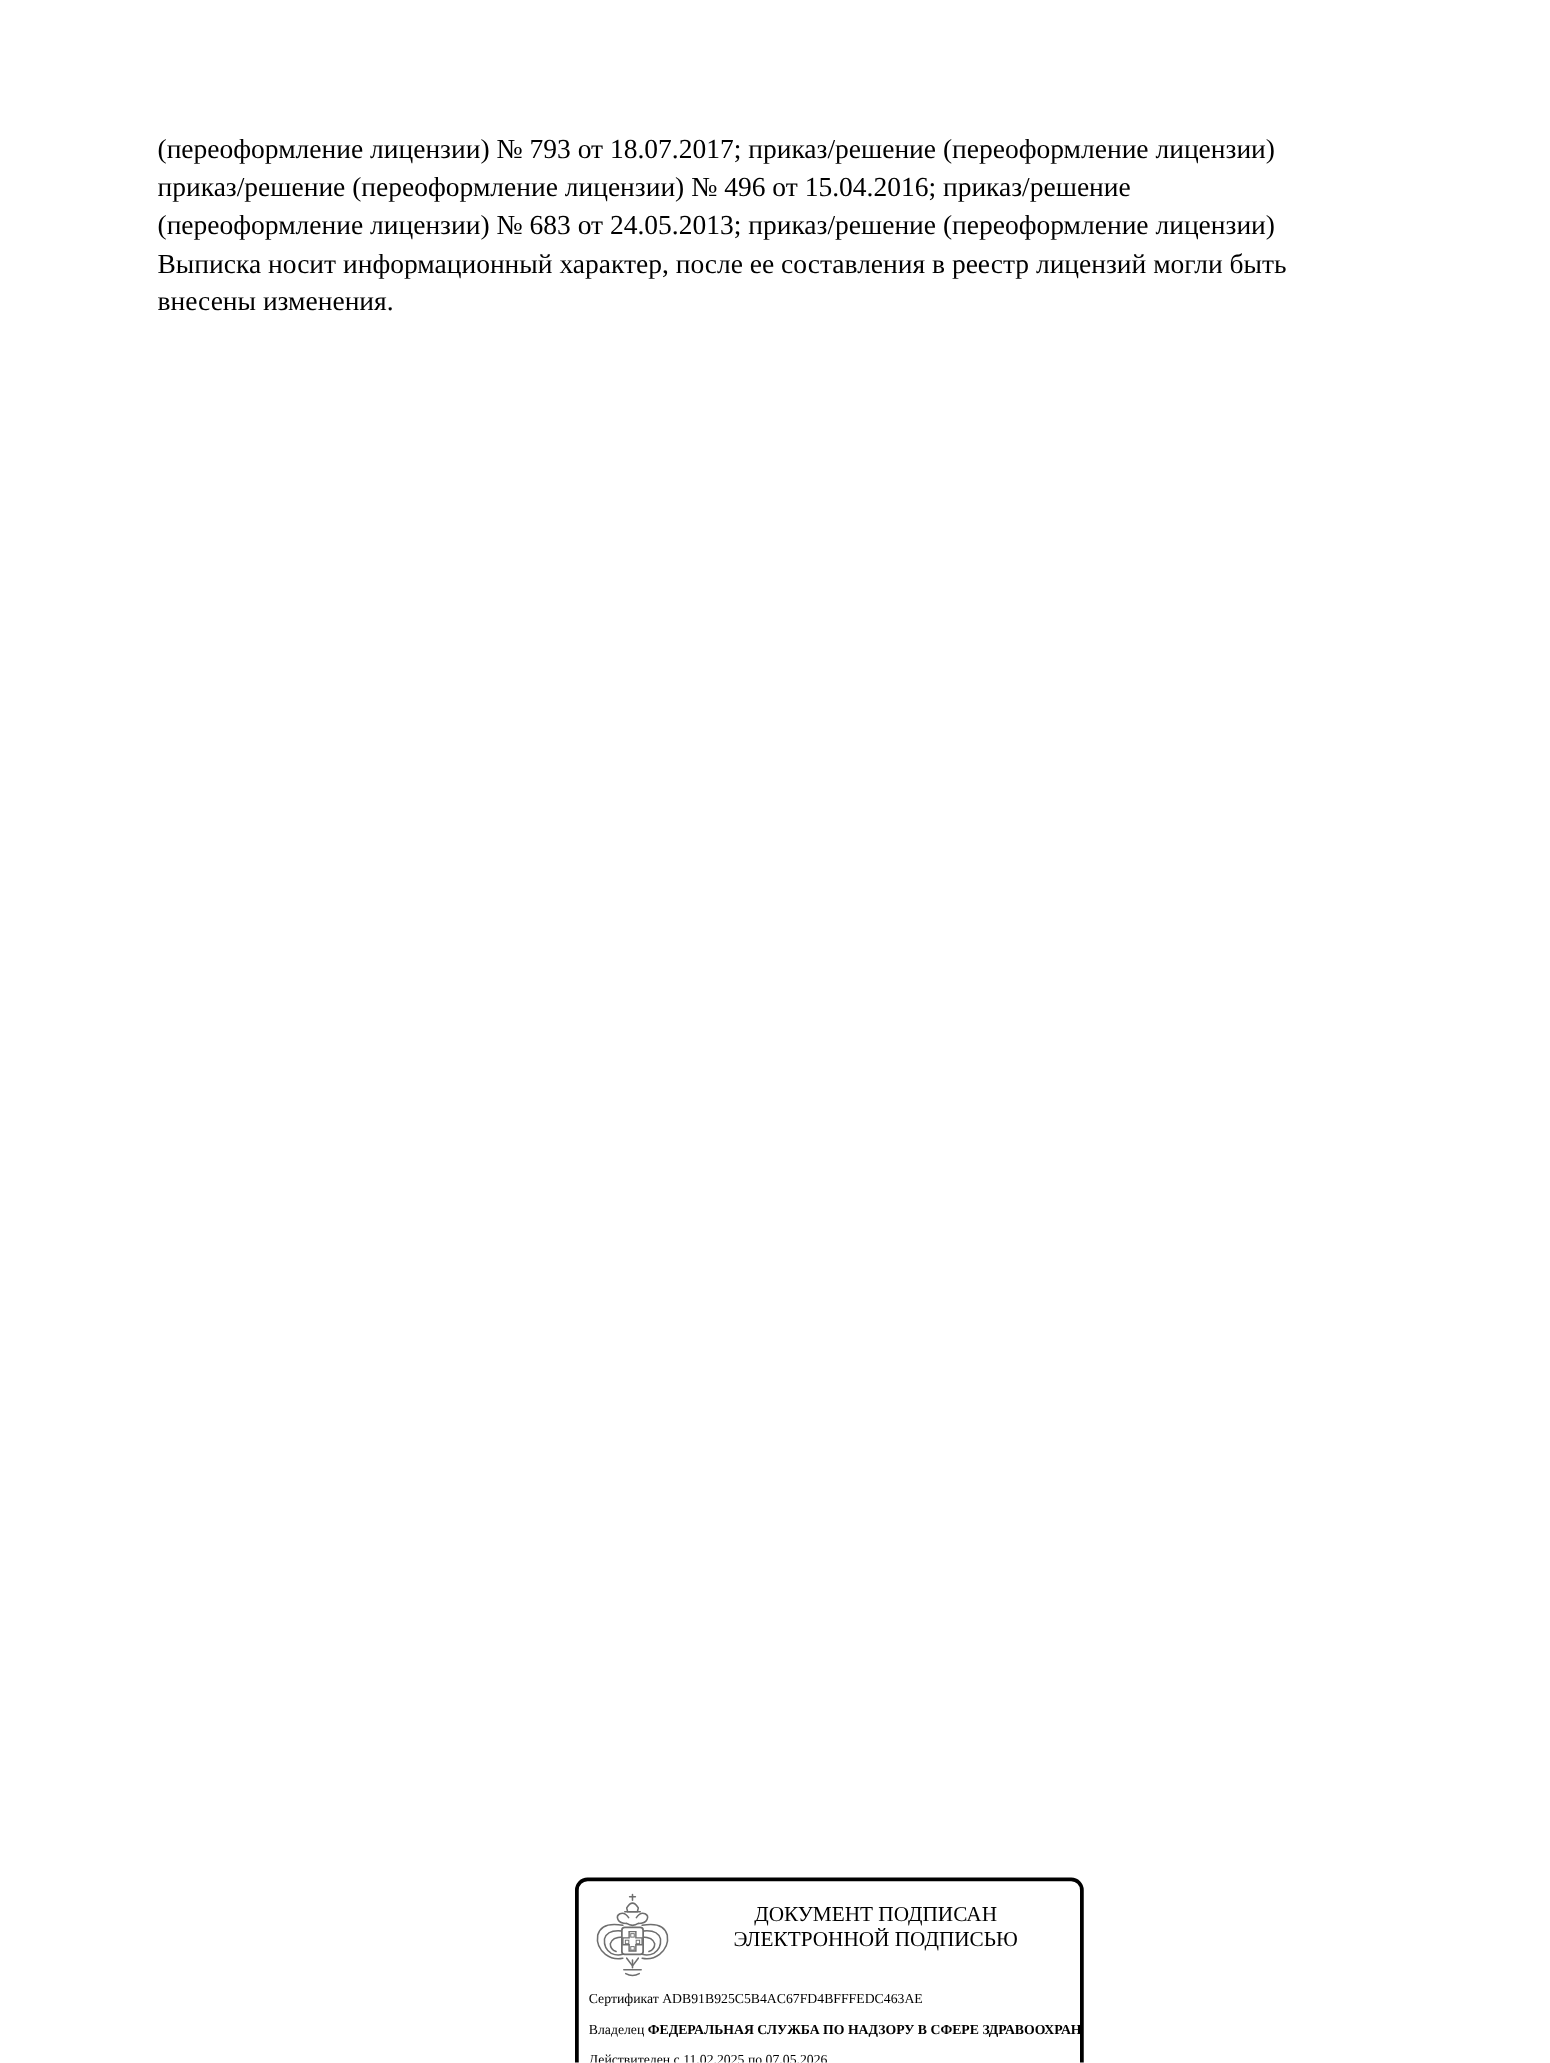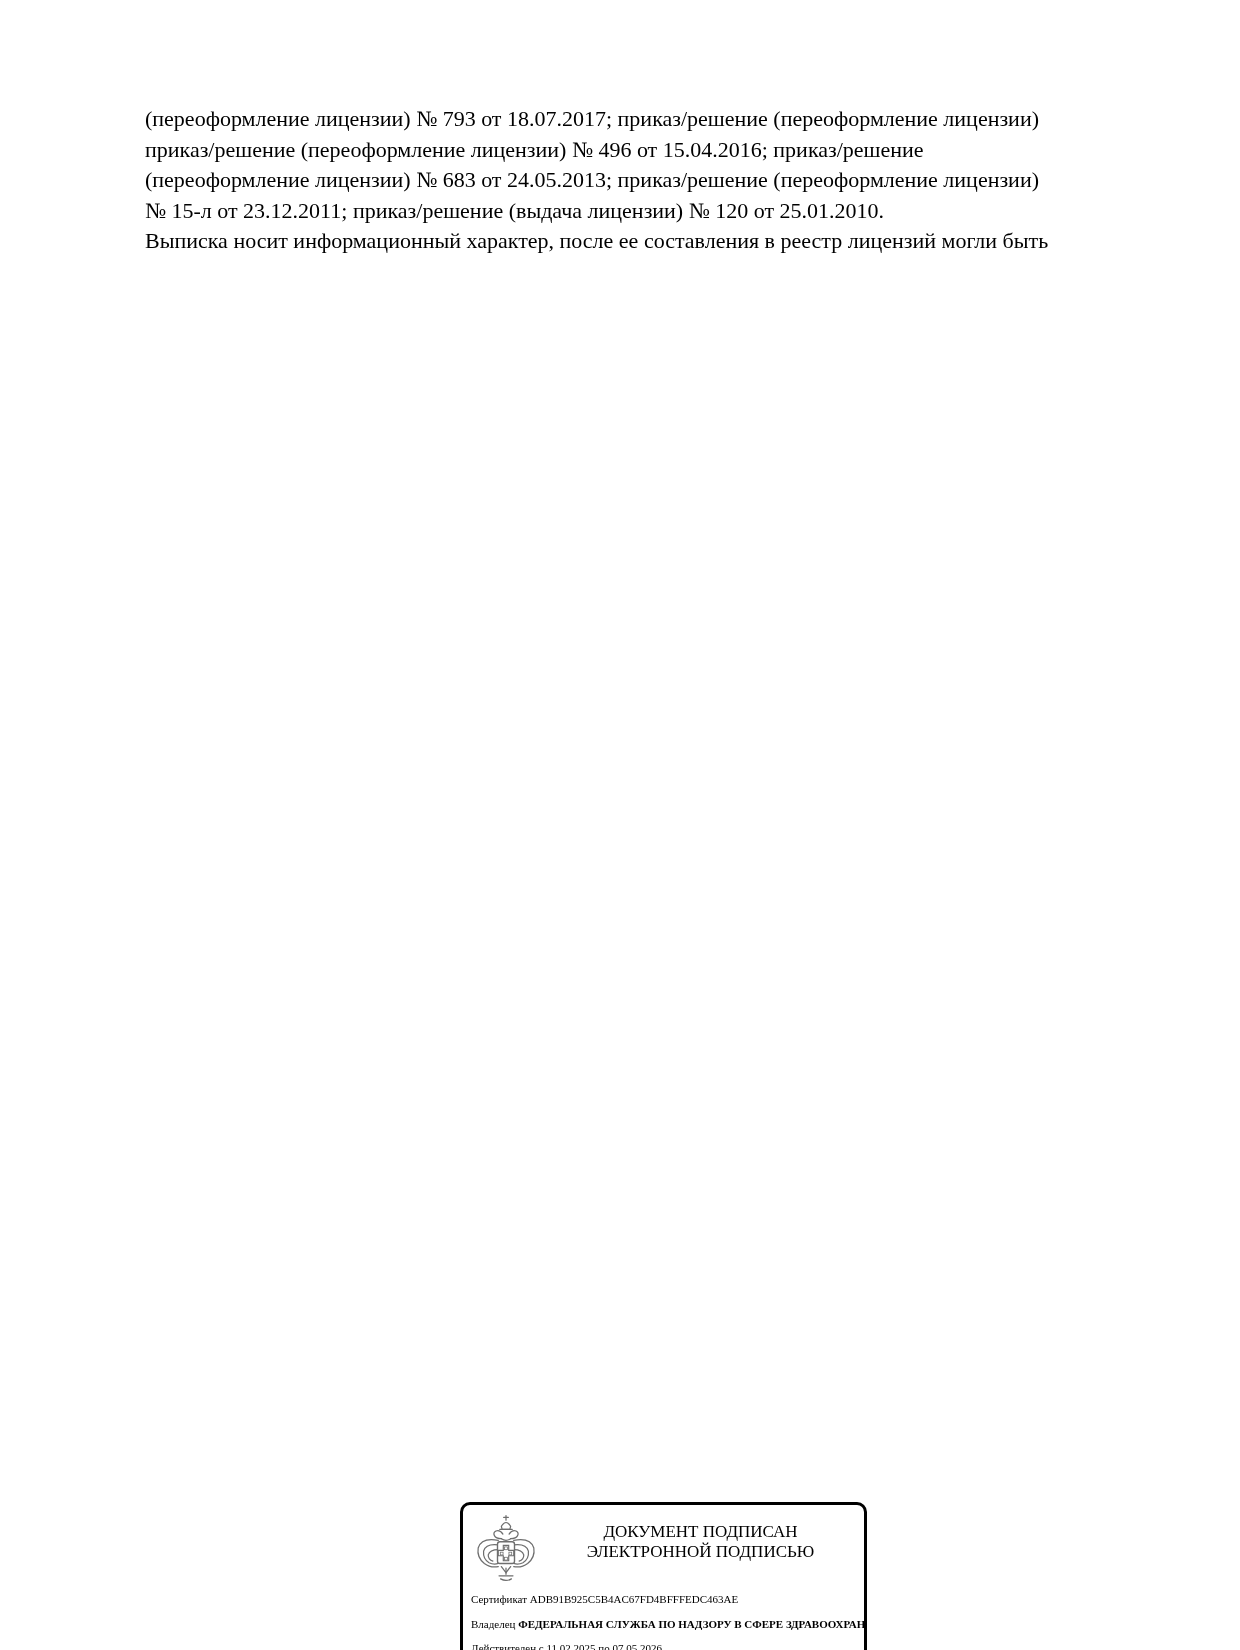--- a/index.html
+++ b/index.html
@@ -18,21 +18,21 @@
     color: var(--text);
     font-family: "Liberation Serif", serif;
     overflow: hidden;
   }
   .page {
     position: absolute;
     inset: 0;
   }
   .body-text {
     position: absolute;
-    left: 145px;
+    left: 126px;
     top: 104px;
     font-size: 22px;
     line-height: 30.5px;
   }
   .line {
     white-space: pre;
   }
   .para2 {
   }
   
@@ -83,24 +83,24 @@
 </head>
 <body>
 
 <div class="page">
 
   <div class="body-text">
     <div>
       <div class="line">(переоформление лицензии) № 793 от 18.07.2017; приказ/решение (переоформление лицензии)</div>
       <div class="line">приказ/решение (переоформление лицензии) № 496 от 15.04.2016; приказ/решение</div>
       <div class="line">(переоформление лицензии) № 683 от 24.05.2013; приказ/решение (переоформление лицензии)</div>
-      <div class="line">№ 15-л от 23.12.2011; приказ/решение (выдача лицензии) № 120 от 25.01.2010.</div>
     </div>
     <div class="para2">
       <div class="line">Выписка носит информационный характер, после ее составления в реестр лицензий могли быть</div>
+      <div class="line">внесены изменения.</div>
     </div>
   </div>
 
   <div class="stamp">
     <div class="stamp-top">
       <div class="emblem">
         <svg viewBox="0 0 80 88" xmlns="http://www.w3.org/2000/svg">
           <g fill="none" stroke="currentColor" stroke-width="1.6" stroke-linecap="round" stroke-linejoin="round">
 
             <path d="M40 2 v6 M37 4.5 h6"></path>

